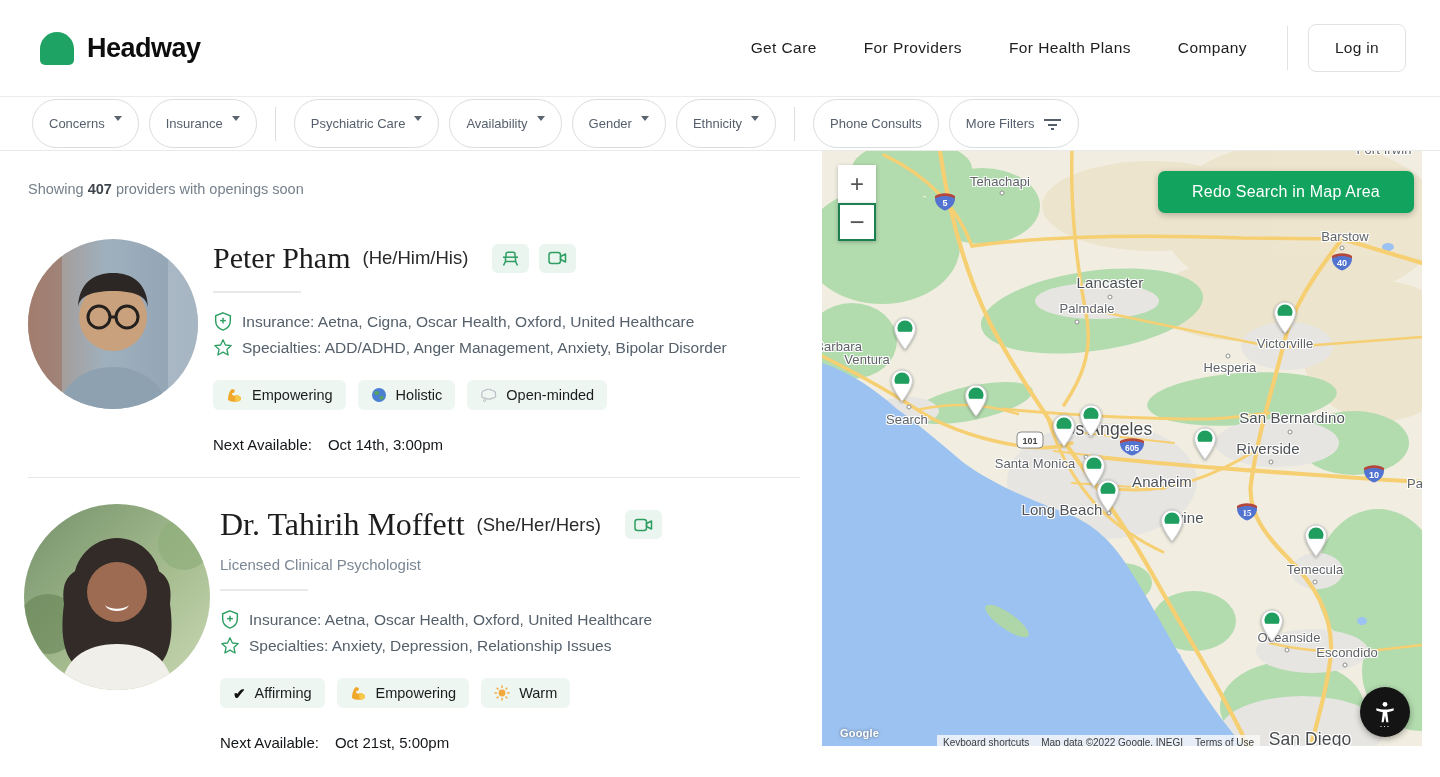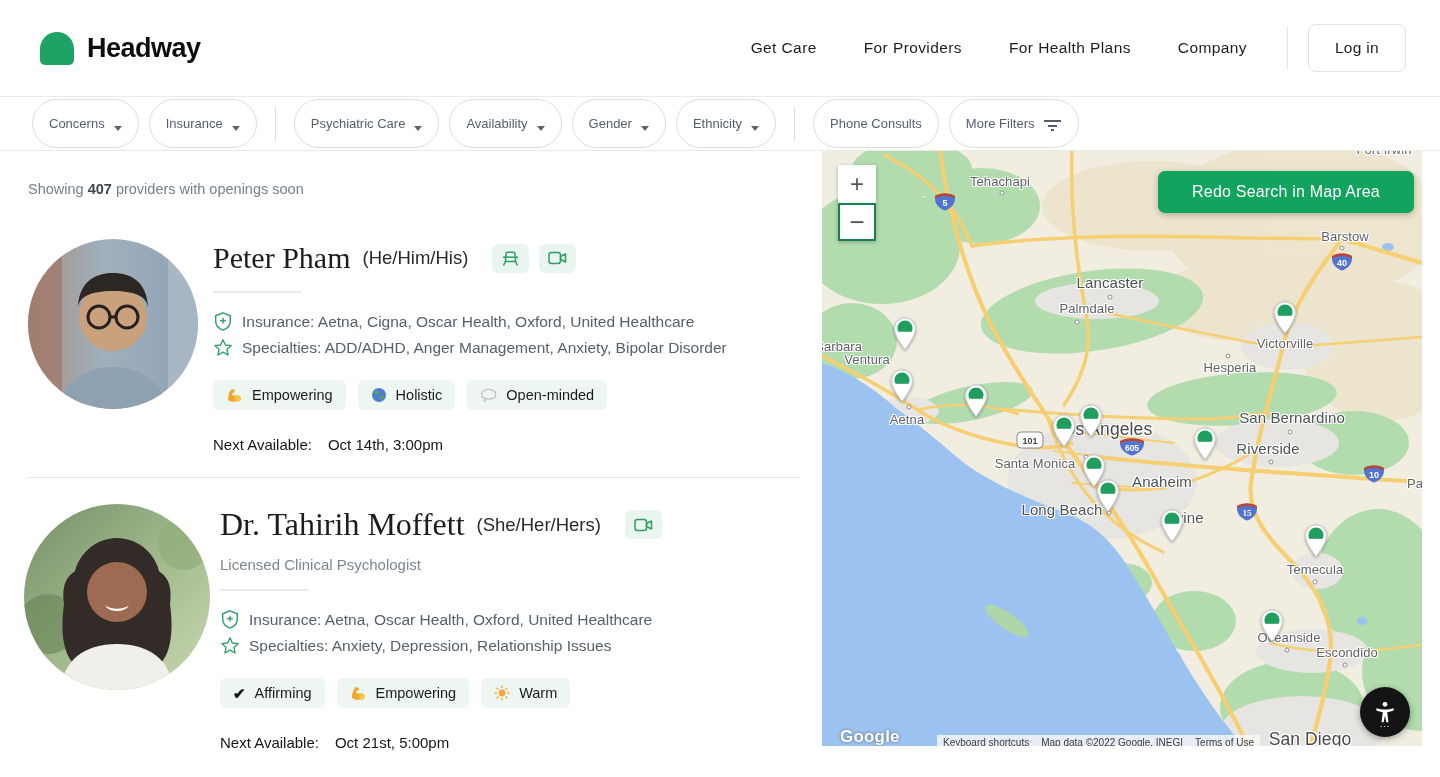--- a/index.html
+++ b/index.html
@@ -16,21 +16,21 @@
   .topnav { margin-left:auto; display:flex; align-items:center; gap:47px; }
   .topnav a { text-decoration:none; color:#1e1e1e; font-size:15.5px; letter-spacing:.4px; }
   .nav-vdiv { width:1px; height:44px; background:#e3e3e3; margin:0 6px 0 40px; }
   .login-btn { margin-left:14px; border:1px solid #e2e2e2; background:#fff; border-radius:8px;
     padding:14px 26px; font-size:15.5px; letter-spacing:.3px; color:#1e1e1e; cursor:pointer;
     font-family:"Liberation Sans", sans-serif; }
 
   
   .filterbar { height:54px; display:flex; align-items:center; padding:0 32px;
     border-bottom:1px solid #e9e9e9; gap:10px; }
-  .pill { display:inline-flex; align-items:flex-end; gap:9px; border:1px solid #d9dde1;
+  .pill { display:inline-flex; align-items:flex-start; gap:9px; border:1px solid #d9dde1;
     border-radius:999px; padding:16px 16px; font-size:13px; color:#555f6b; background:#fff;
     cursor:pointer; white-space:nowrap; font-family:"Liberation Sans", sans-serif; }
   .caret { width:0; height:0; border-left:4.5px solid transparent; border-right:4.5px solid transparent;
     border-top:5.5px solid #5b6570; }
   .fdiv { width:1px; height:34px; background:#dcdfe2; margin:0 8px; }
   .mf-icon { display:inline-block; }
 
   
   .content { position:relative; width:1440px; height:632px; }
   .results-panel { position:absolute; left:0; top:0; width:844px; height:632px;
@@ -77,21 +77,21 @@
     border-radius:50%; transform:translate(-50%,-50%); }
   .map-pin { position:absolute; filter:drop-shadow(0 1px 1.5px rgba(0,0,0,.35)); cursor:pointer; }
   .shield { position:absolute; transform:translate(-50%,-50%); }
   .zoom-ctl { position:absolute; left:16px; top:14px; width:38px; }
   .zbtn { width:38px; height:38px; background:#fff; display:flex; align-items:center; justify-content:center;
     font-size:24px; color:#555; cursor:pointer; box-shadow:0 1px 4px rgba(0,0,0,.25); user-select:none; }
   .zbtn.minus { border:2px solid #1b7f52; font-size:26px; }
   .redo-btn { position:absolute; left:336px; top:20px; width:256px; height:42px; background:#12a45e;
     color:#fff; border:none; border-radius:7px; font-size:16px; letter-spacing:.2px; cursor:pointer;
     box-shadow:0 2px 6px rgba(0,0,0,.25); font-family:"Liberation Sans", sans-serif; }
-  .g-logo { position:absolute; left:18px; top:576px; color:#fff; font-size:17px; font-weight:700;
+  .g-logo { position:absolute; left:18px; top:576px; color:#fff; font-size:11px; font-weight:700;
     letter-spacing:.2px; text-shadow:0 0 3px rgba(60,60,60,.7); }
   .attr-strip { position:absolute; left:115px; top:584px; display:flex; font-size:10px; color:#3c3c3c; }
   .attr-strip span { background:rgba(248,248,248,.82); padding:2px 6px; }
   .a11y-btn { position:absolute; left:538px; top:536px; width:50px; height:50px; border-radius:50%;
     background:#141414; border:none; cursor:pointer; display:flex; flex-direction:column;
     align-items:center; justify-content:center; box-shadow:0 2px 6px rgba(0,0,0,.35); }
   .a11y-dots { color:#fff; font-size:9px; line-height:2px; letter-spacing:1px; margin-top:-3px; }
 </style>
 </head>
 <body>
@@ -403,21 +403,21 @@
 
     <span class="lbl" style="left:562px; top:-2px;">Fort Irwin</span>
     <span class="lbl" style="left:178px; top:30px;">Tehachapi</span>
     <span class="lbl" style="left:523px; top:85px;">Barstow</span>
     <span class="lbl lbl-md" style="left:288px; top:131px;">Lancaster</span>
     <span class="lbl" style="left:253px; top:157px;padding-left:24px;">Palmdale</span>
     <span class="lbl" style="left:463px; top:192px;">Victorville</span>
     <span class="lbl" style="left:408px; top:216px;">Hesperia</span>
     <span class="lbl lbl-left" style="left:-45px; top:195px;">Santa Barbara</span>
     <span class="lbl" style="left:45px; top:208px;">Ventura</span>
-    <span class="lbl" style="left:85px; top:268px;">Aetna</span>
+    <span class="lbl" style="left:85px; top:268px;">Search</span>
     <span class="lbl lbl-lg" style="left:282px; top:278px;">Los Angeles</span>
     <span class="lbl" style="left:213px; top:312px;">Santa Monica</span>
     <span class="lbl lbl-md" style="left:470px; top:266px;">San Bernardino</span>
     <span class="lbl lbl-md" style="left:446px; top:297px;">Riverside</span>
     <span class="lbl lbl-md" style="left:340px; top:330px;">Anaheim</span>
     <span class="lbl lbl-md" style="left:240px; top:358px;">Long Beach</span>
     <span class="lbl lbl-md" style="left:363px; top:366px;">Irvine</span>
     <span class="lbl lbl-left" style="left:585px; top:332px;">Palm Springs</span>
     <span class="lbl" style="left:493px; top:418px;">Temecula</span>
     <span class="lbl" style="left:467px; top:486px;">Oceanside</span>

